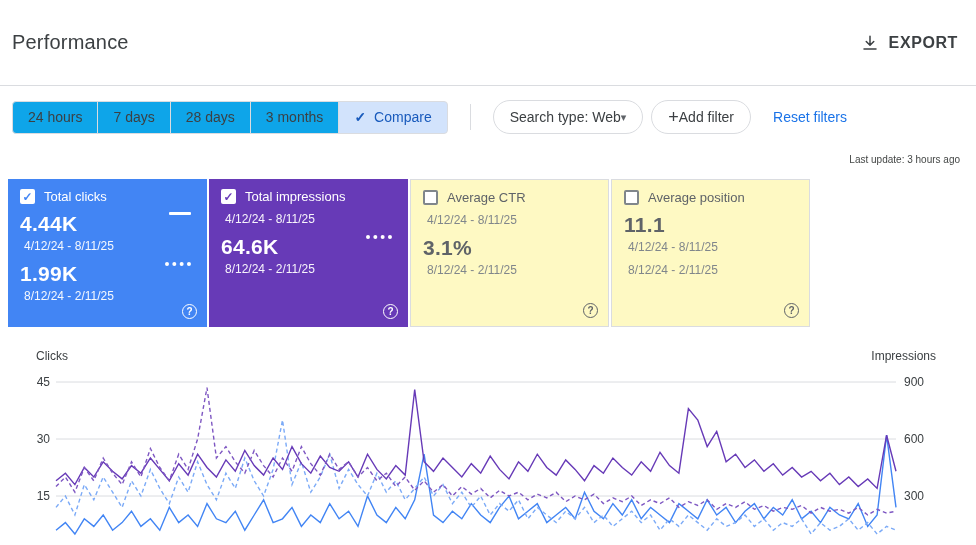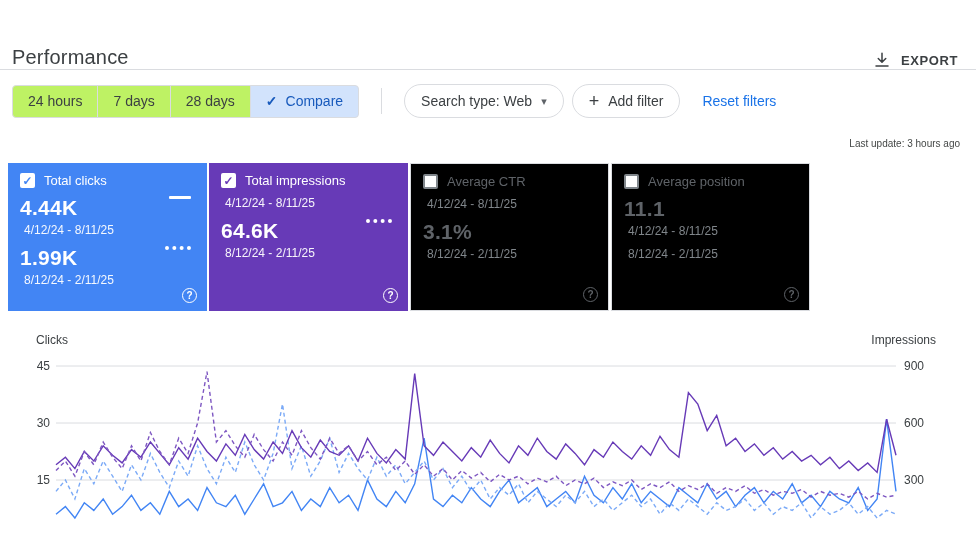--- a/index.html
+++ b/index.html
@@ -1,43 +1,43 @@
 <!DOCTYPE html>
 <html><head>
 <meta charset="utf-8">
 <style>
   *{box-sizing:border-box;margin:0;padding:0}
   html,body{width:976px;height:545px;overflow:hidden;background:#fff;
     font-family:"Liberation Sans",sans-serif;color:#202124}
-  .header{display:flex;justify-content:space-between;align-items:flex-end;
-    height:70px;padding:0 18px 0 12px;border-bottom:1px solid #dadce0}
+  .header{display:flex;justify-content:space-between;align-items:center;
+    height:86px;padding:0 18px 0 12px;border-bottom:1px solid #dadce0}
   .page-title{font-size:20px;font-weight:500;color:#3c4043;letter-spacing:.2px}
   .export-btn{display:flex;align-items:center;gap:10px;background:none;border:none;
-    font-family:inherit;font-size:13px;font-weight:700;letter-spacing:.6px;color:#3c4043;cursor:pointer}
+    font-family:inherit;font-size:16px;font-weight:700;letter-spacing:.6px;color:#3c4043;cursor:pointer}
   .filter-bar{display:flex;align-items:center;padding:14px 12px 8px;gap:8px}
   .seg{display:flex}
-  .seg-btn{height:33px;padding:0 15px;border:1px solid #dadce0;margin-left:-1px;background:#bef264;
+  .seg-btn{height:33px;padding:0 15px;border:1px solid #dadce0;margin-left:-1px;background:#0ea5e9;
     font-family:inherit;font-size:14px;color:#3c4043;cursor:pointer;display:flex;align-items:center;gap:8px}
   .seg-btn:first-child{border-radius:4px 0 0 4px;margin-left:0}
   .seg-btn:last-child{border-radius:0 4px 4px 0}
   .seg-btn--active{background:#d2e3fc;color:#185abc;font-weight:500}
   .check-glyph{font-size:14px;font-weight:700}
   .vdiv{width:1px;height:26px;background:#dadce0;margin:0 14px}
-  .pill-btn{height:34px;display:flex;align-items:center;gap:9px;padding:0 16px;border:1px solid #dadce0;
+  .pill-btn{height:34px;display:flex;align-items:center;gap:0;padding:0 16px;border:1px solid #dadce0;
     border-radius:17px;background:#fff;font-family:inherit;font-size:14px;color:#3c4043;cursor:pointer}
   .caret{font-size:11px;color:#5f6368}
   .plus-glyph{font-size:18px;color:#3c4043;line-height:1}
   .link-btn{background:none;border:none;font-family:Liberation Sans, sans-serif;font-size:14px;font-weight:500;
     color:#1a73e8;cursor:pointer;margin-left:14px}
   .last-update{text-align:right;padding:12px 16px 14px;font-size:10px;color:#444746}
   .cards{display:flex;gap:2px;padding-left:8px}
   .card{width:199px;height:148px;padding:10px 12px 8px;position:relative}
   .card--clicks{background:#4285f4;color:#fff}
   .card--impr{background:#673ab7;color:#fff}
-  .card--plain{background:#000000;border:1px solid #dadce0;color:#5f6368}
+  .card--plain{background:#fef9c3;border:1px solid #dadce0;color:#5f6368}
   .card-head{display:flex;align-items:center;gap:9px;font-size:13px;margin-bottom:8px}
   .cbx{width:15px;height:15px;flex:none;display:flex;align-items:center;justify-content:center}
   .cbx--checked{background:#fff;border-radius:2px}
   .card--clicks .cbx-check{color:#4285f4}
   .card--impr .cbx-check{color:#673ab7}
   .cbx-check{font-size:12px;font-weight:700;line-height:1}
   .cbx--empty{border:2px solid #80868b;border-radius:2px;background:#fff}
   .val-row{display:flex;align-items:flex-start;justify-content:space-between}
   .card-value{font-size:21px;font-weight:700;letter-spacing:.3px}
   .card--plain .card-value{color:#5f6368}
@@ -63,20 +63,21 @@
     </svg>
     <span>EXPORT</span>
   </button>
 </div>
 
 <div class="filter-bar">
   <div class="seg">
     <button class="seg-btn">24 hours</button>
     <button class="seg-btn">7 days</button>
     <button class="seg-btn">28 days</button>
+    <button class="seg-btn">3 months</button>
     <button class="seg-btn seg-btn--active">
       <span class="check-glyph">✓</span>
       <span>Compare</span>
     </button>
   </div>
   <span class="vdiv"></span>
   <button class="pill-btn">
     <span>Search type: Web</span>
     <span class="caret">▾</span>
   </button>

